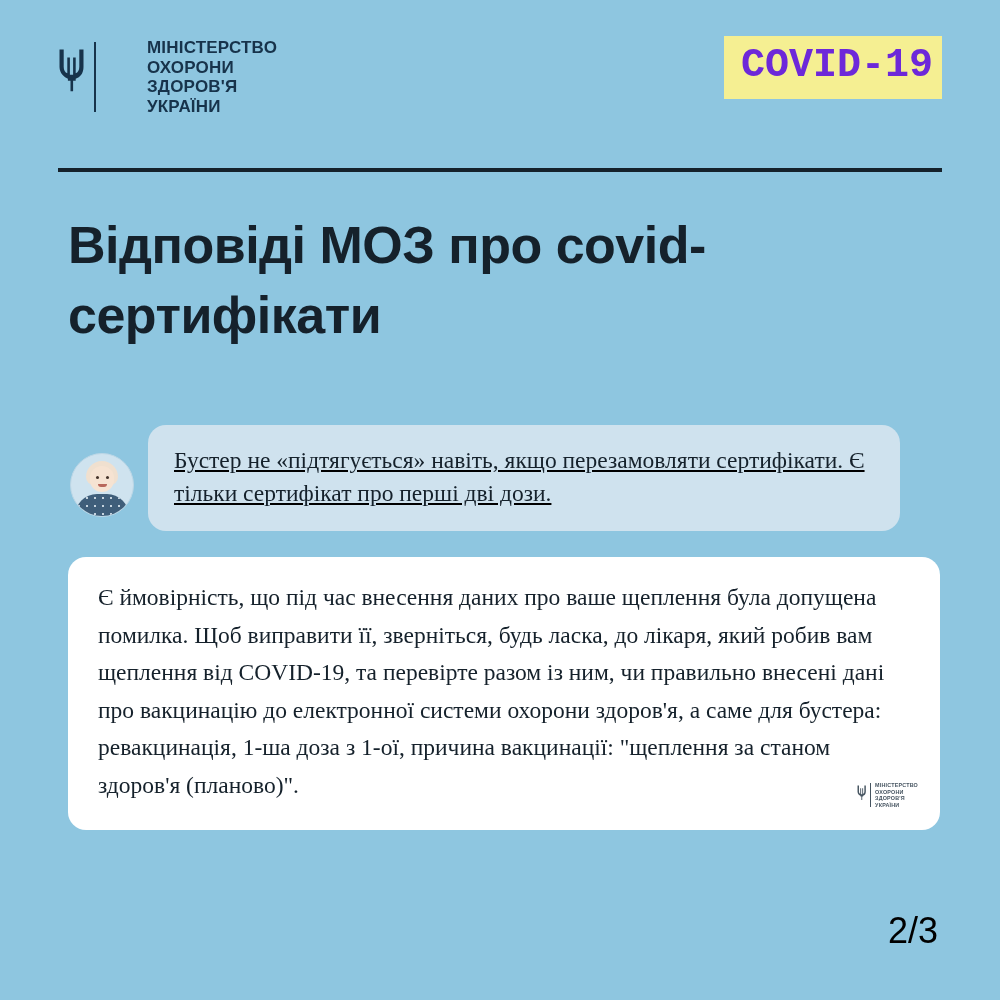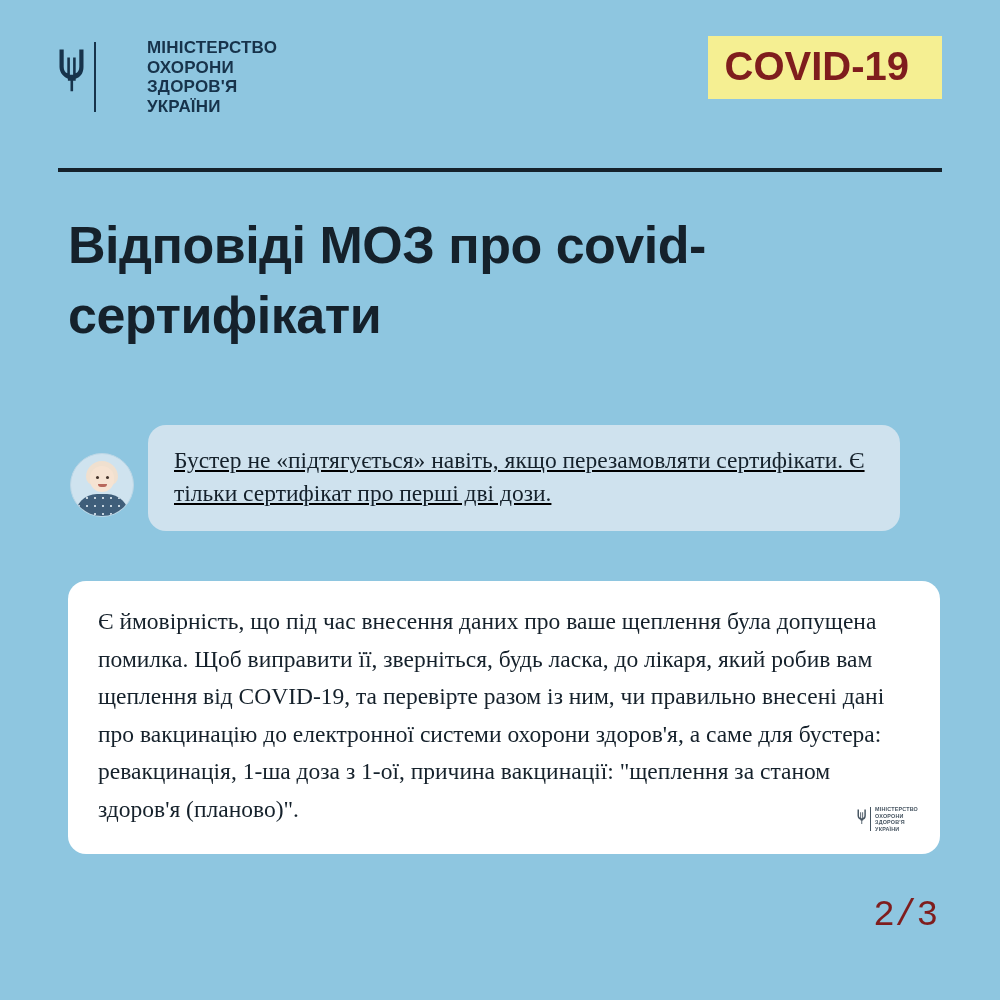--- a/index.html
+++ b/index.html
@@ -65,26 +65,26 @@
     text-transform: uppercase;
     white-space: pre-line;
     margin-left: 40px;
   }
 
   .covid-badge {
     position: absolute;
     right: 0;
     top: 2px;
     background: #f5ef92;
-    color: #7f1d1d;
-    font-family: Liberation Sans, sans-serif;
+    color: #6d28d9;
+    font-family: Liberation Mono, monospace;
     font-weight: bold;
     font-size: 40px;
     letter-spacing: 0px;
-    padding: 10px 33px 13px 17px;
+    padding: 10px 9px 13px 17px;
     line-height: 1;
   }
 
   .rule {
     position: absolute;
     left: 58px;
     right: 58px;
     top: 168px;
     height: 4px;
     background: #15212b;
@@ -183,21 +183,21 @@
     border-radius: 18px;
     padding: 19px 26px 21px 26px;
     max-width: 700px;
     color: #15212b;
     font-family: "Liberation Serif", serif;
     font-size: 23.5px;
     line-height: 33px;
   }
 
   .bubble-out {
-    margin-top: 50px;
+    margin-top: 26px;
     background: #ffffff;
     border-radius: 18px;
     padding: 22px 30px 26px 30px;
     color: #15212b;
     font-family: "Liberation Serif", serif;
     font-size: 23.5px;
     line-height: 37.5px;
     position: relative;
     min-height: 260px;
     box-sizing: border-box;
@@ -238,24 +238,24 @@
     color: #3c4b58;
     text-transform: uppercase;
     white-space: pre-line;
     letter-spacing: .2px;
   }
 
   
   .page-counter {
     position: absolute;
     right: 62px;
-    bottom: 64px;
-    font-family: Liberation Mono, monospace;
+    bottom: 48px;
+    font-family: Liberation Sans, sans-serif;
     font-size: 36px;
-    color: #7f1d1d;
+    color: #000000;
     letter-spacing: 0px;
   }
 </style>
 </head>
 <body>
 
 <div class="page">
 
   <div class="header">
 

